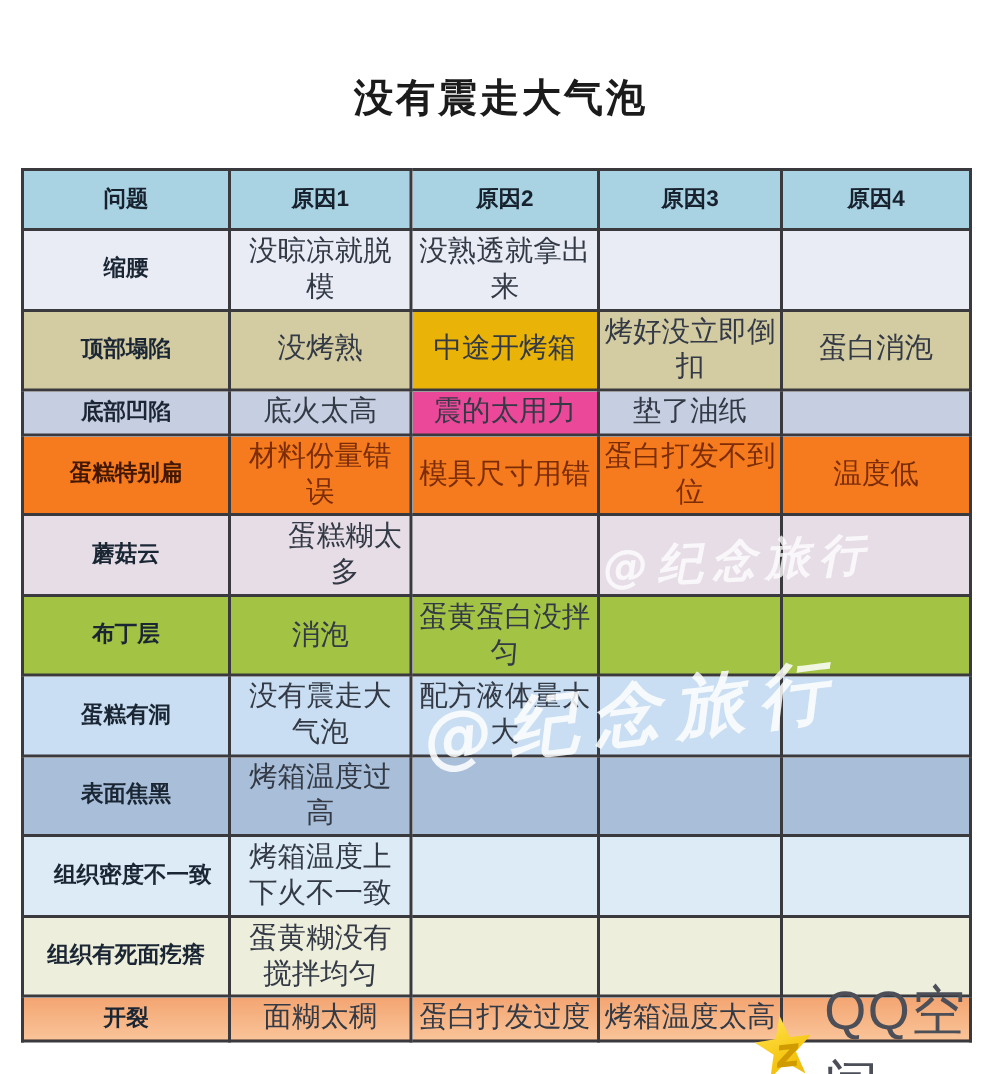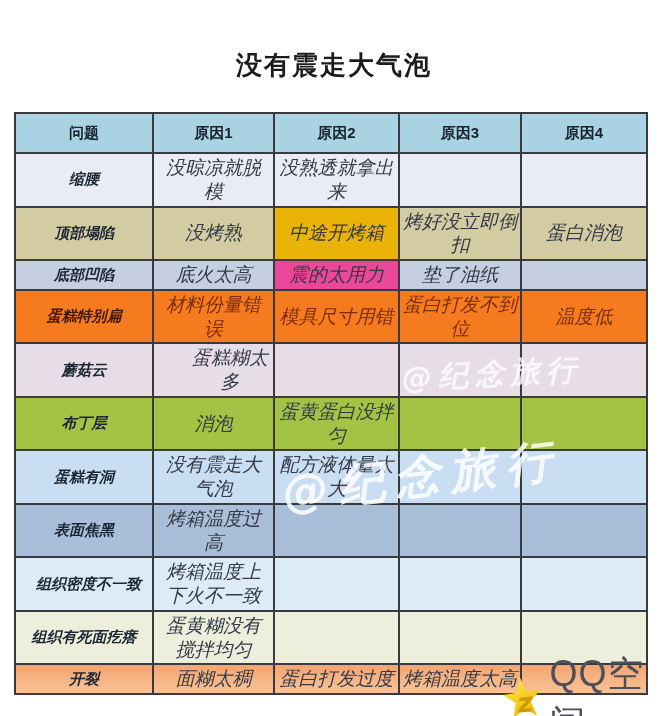--- a/index.html
+++ b/index.html
@@ -20,21 +20,21 @@
   table.failure col.c0 { width:138px; }
   table.failure col.c1 { width:121px; }
   table.failure col.c2 { width:125px; }
   table.failure col.c3 { width:122px; }
   table.failure col.c4 { width:126px; }
   table.failure td, table.failure th {
     border:2px solid #3a3a3e; text-align:center; vertical-align:middle;
     padding:2px 3px; line-height:1.25; overflow:hidden;
   }
   table.failure thead tr { height:40px; }
-  table.failure tbody tr { height:24px;font-style:italic; }
+  table.failure tbody tr { height:24px; }
   table.failure th {
     font-size:15px; font-weight:700; color:#17222e; background:#a9d2e2;
   }
   table.failure td { font-size:19px; color:#333a46; }
   table.failure td.problem { font-size:15px; font-weight:700; color:#1b2634; }
   .watermark {
     position:absolute; color:#ffffff; font-style:italic;
     font-family:"DejaVu Sans", sans-serif; white-space:nowrap;
     pointer-events:none; letter-spacing:6px; font-weight:700;
   }

